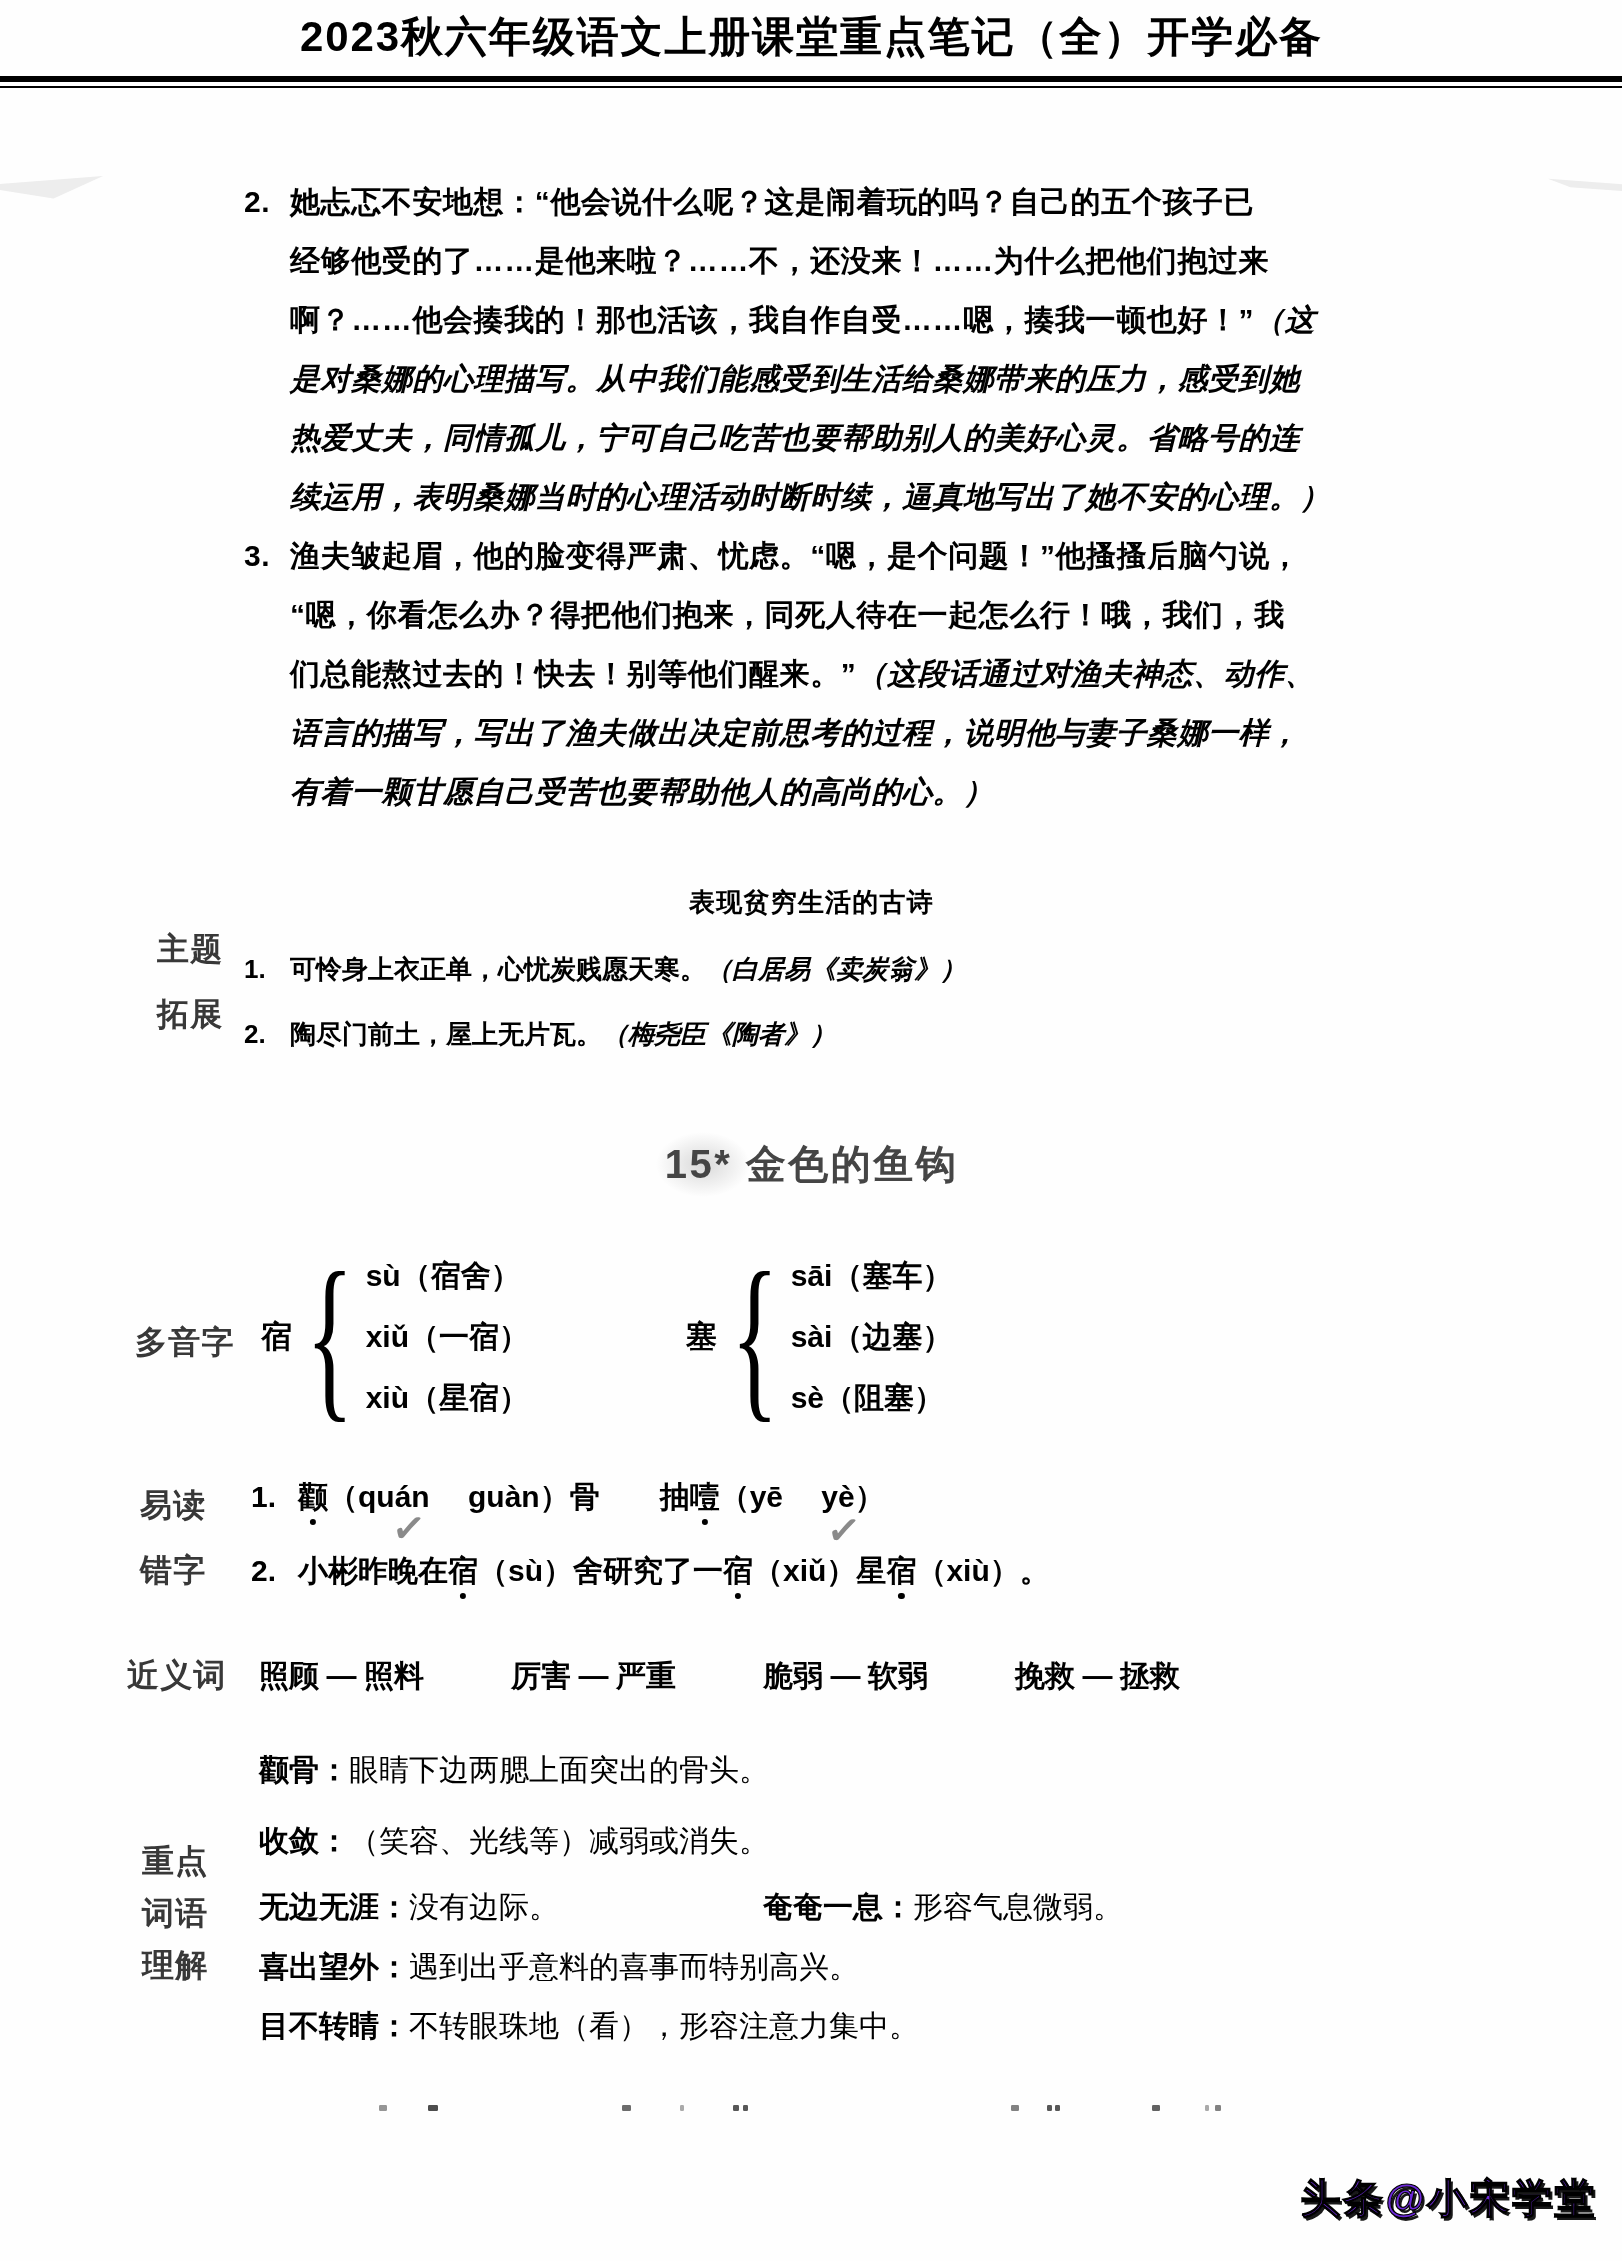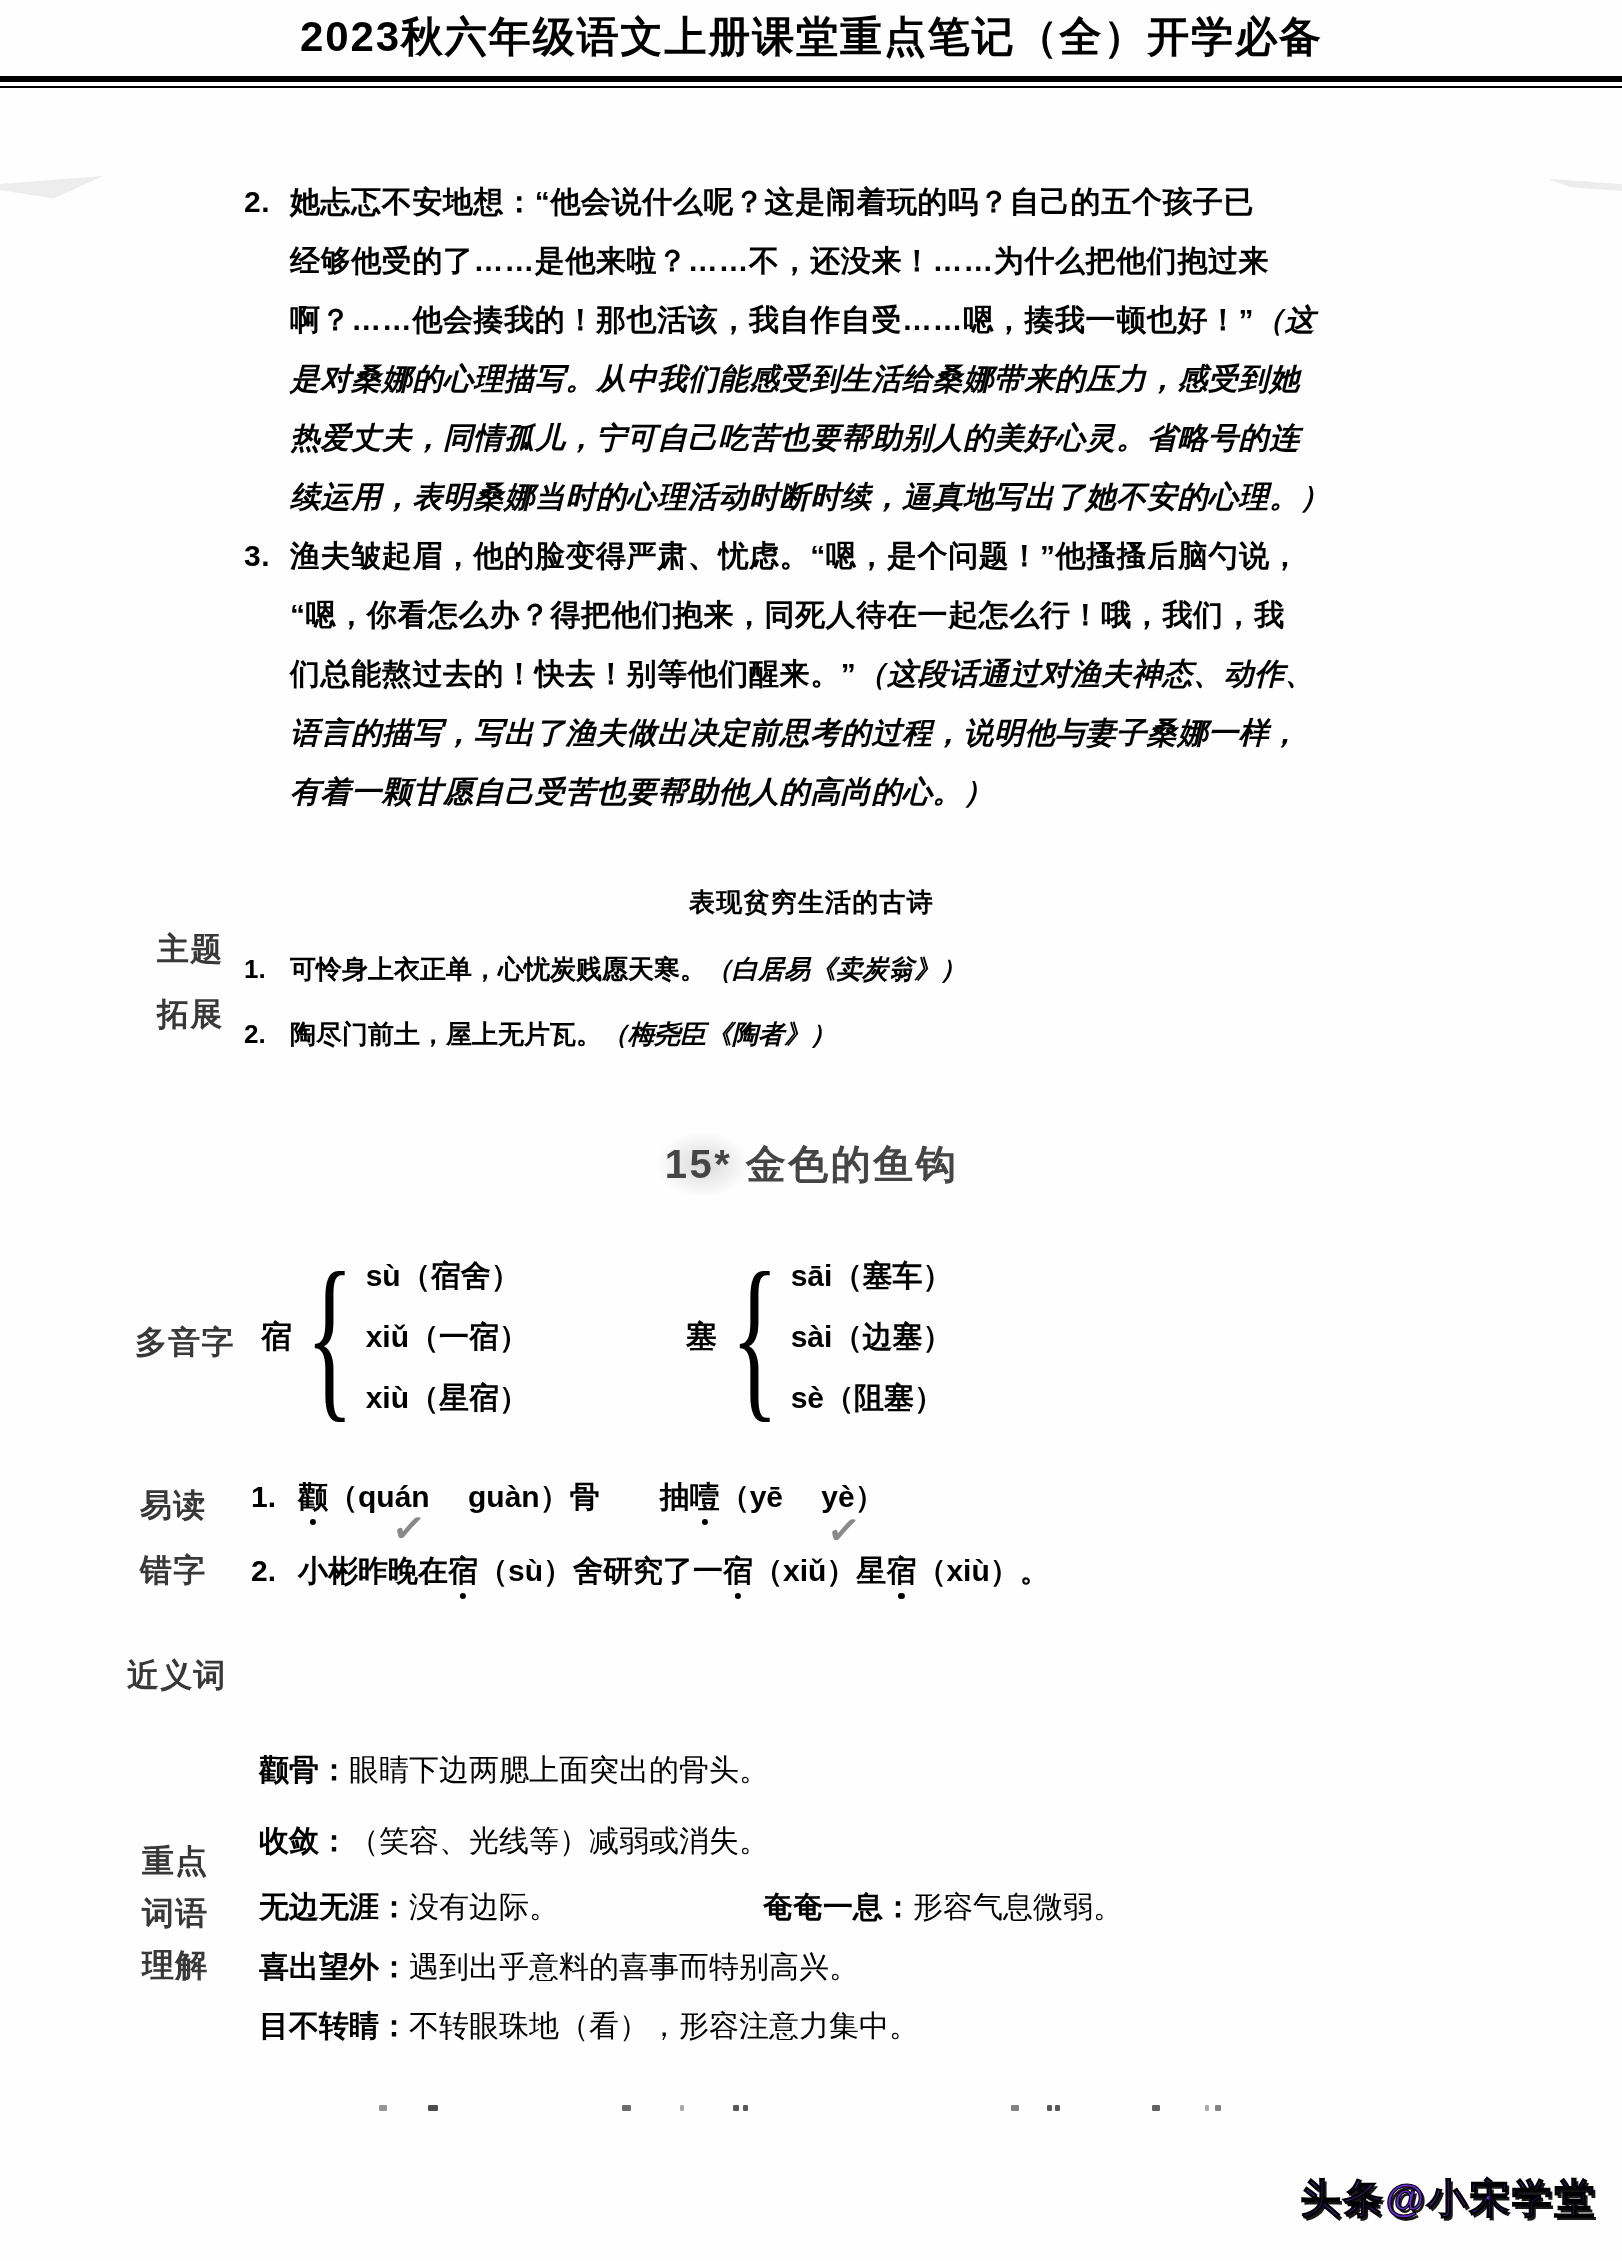--- a/index.html
+++ b/index.html
@@ -149,20 +149,26 @@
   <div class="side-label" id="label-yidu">
       <div>易读</div>
       <div>错字</div>
     </div>
   <div class="yline" id="yidu-line1"><span class="num">1.</span><span class="dotted">颧</span><span>（quán　 guàn）骨　　抽</span><span class="dotted">噎</span><span>（yē　 yè）</span></div>
   <span class="check c1">✓</span>
   <span class="check c2">✓</span>
   <div class="yline" id="yidu-line2"><span class="num">2.</span><span>小彬昨晚在</span><span class="dotted">宿</span><span>（sù）舍研究了一</span><span class="dotted">宿</span><span>（xiǔ）星</span><span class="dotted">宿</span><span>（xiù）。</span></div>
 
   <div class="side-label" id="label-jyc">近义词</div>
+  <div id="jyc-row">
+      <span class="pair"><span>照顾</span><span class="dash">—</span><span>照料</span></span>
+      <span class="pair"><span>厉害</span><span class="dash">—</span><span>严重</span></span>
+      <span class="pair"><span>脆弱</span><span class="dash">—</span><span>软弱</span></span>
+      <span class="pair"><span>挽救</span><span class="dash">—</span><span>拯救</span></span>
+    </div>
 
   <div class="side-label" id="label-zd">
       <div>重点</div>
       <div>词语</div>
       <div>理解</div>
     </div>
   <div id="zd-rows">
       <div class="zd-row"><span class="zd-entry"><span class="term">颧骨：</span><span class="def">眼睛下边两腮上面突出的骨头。</span></span></div>
       <div class="zd-row"><span class="zd-entry"><span class="term">收敛：</span><span class="def">（笑容、光线等）减弱或消失。</span></span></div>
       <div class="zd-row"><span class="zd-entry"><span class="term">无边无涯：</span><span class="def">没有边际。</span></span><span class="zd-entry entry2"><span class="term">奄奄一息：</span><span class="def">形容气息微弱。</span></span></div>

